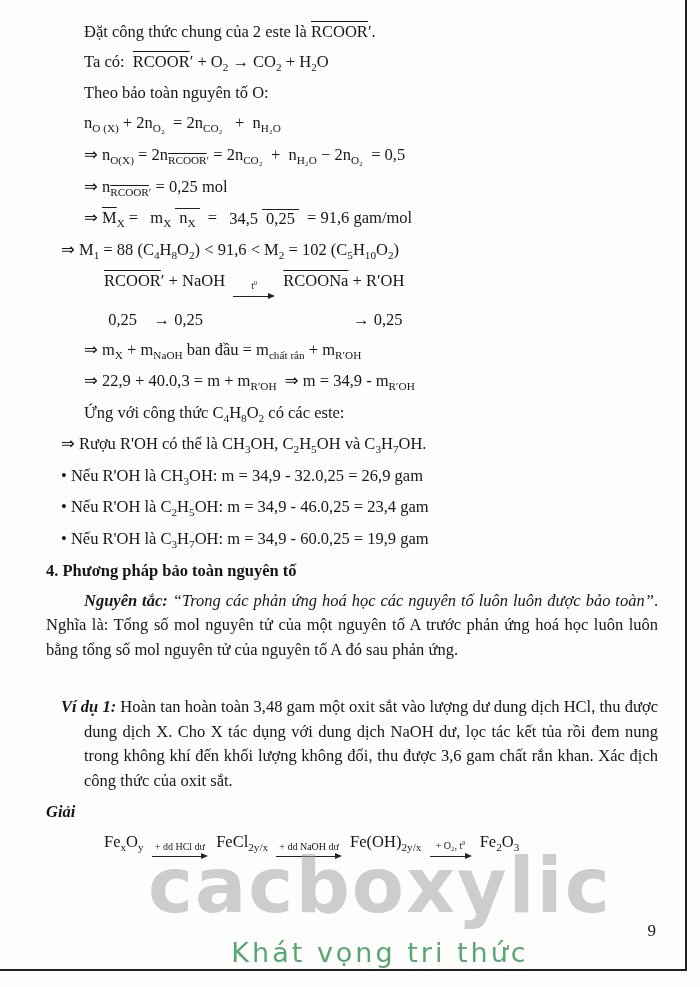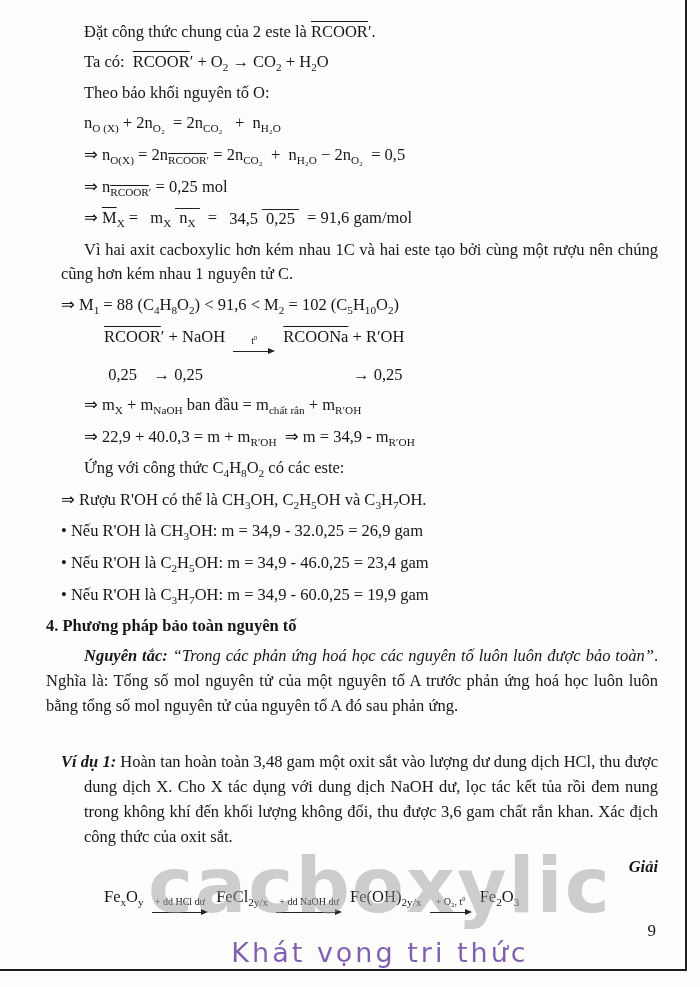--- a/index.html
+++ b/index.html
@@ -18,21 +18,21 @@
   .m0{margin-left:0;}
   .m1{margin-left:15px;}
   .m2{margin-left:38px;}
   .m3{margin-left:58px;}
   .para{text-align:justify;line-height:1.5;}
   .ti{text-indent:23px;}
   .ti2{text-indent:38px;}
   .hang{padding-left:23px;text-indent:-23px;margin-top:32px;}
   .bold{font-weight:700;}
   .bi{font-weight:700;font-style:italic;}
-  .center{text-align:right;}
+  .center{text-align:left;}
   .mt{margin-top:6px;}
   sub{font-size:0.68em;}
   sup{font-size:0.62em;}
   .ov{text-decoration:overline;}
   .frac{display:inline-flex;flex-direction:row;align-items:center;vertical-align:middle;margin:0 4px;text-align:center;}
   .frac > span{padding:0 4px;line-height:1.15;}
   .frac > .den{border-top:1.4px solid #222;}
   .arr{display:inline-flex;flex-direction:column;align-items:center;vertical-align:-3px;margin:0 4px;}
   .arr .lbl{font-size:10px;line-height:1.25;white-space:nowrap;padding:0 3px;}
   .arr .shaft{position:relative;align-self:stretch;height:9px;min-width:42px;}
@@ -42,46 +42,45 @@
   .sp1{display:inline-block;width:150px;}
   .watermark{position:absolute;left:0;top:0;width:100%;height:100%;pointer-events:none;}
   .wm-brand{
     position:absolute;left:148px;top:848px;
     font-family:"DejaVu Sans", sans-serif;font-size:76px;font-weight:700;
     color:#9e9e9e;opacity:0.5;letter-spacing:2px;line-height:1;
   }
   .wm-slogan{
     position:absolute;left:200px;top:938px;width:360px;text-align:center;
     font-family:"DejaVu Sans", sans-serif;font-size:27px;
-    color:#4c1d95;opacity:0.7;letter-spacing:3px;line-height:1.1;
+    color:#15803d;opacity:0.7;letter-spacing:3px;line-height:1.1;
   }
   .page-num{position:absolute;right:44px;bottom:46px;font-size:17px;color:#161616;}
 </style>
 </head>
 <body>
 
 <div class="page">
   <div class="frame"></div>
 
   <div class="content">
     <div>
         <div class="line m2">Đặt công thức chung của 2 este là <span class="ov">RCOOR</span>′.</div>
         <div class="line m2">Ta có: &nbsp;<span class="ov">RCOOR</span>′ + O<sub>2</sub> → CO<sub>2</sub> + H<sub>2</sub>O</div>
-        <div class="line m2">Theo bảo khối nguyên tố O:</div>
+        <div class="line m2">Theo bảo toàn nguyên tố O:</div>
         <div class="line m2">n<sub>O (X)</sub> + 2n<sub>O₂</sub> &nbsp;= 2n<sub>CO₂</sub> &nbsp;&nbsp;+ &nbsp;n<sub>H₂O</sub></div>
         <div class="line m2">⇒ n<sub>O(X)</sub> = 2n<sub><span class="ov">RCOOR</span>′</sub> = 2n<sub>CO₂</sub> &nbsp;+ &nbsp;n<sub>H₂O</sub> − 2n<sub>O₂</sub> &nbsp;= 0,5</div>
         <div class="line m2">⇒ n<sub><span class="ov">RCOOR</span>′</sub> = 0,25 mol</div>
         <div class="line m2">⇒ <span class="ov">M</span><sub>X</sub> = <span class="frac">
             <span>m<sub>X</sub></span>
             <span class="den">n<sub>X</sub></span>
           </span> = <span class="frac">
             <span>34,5</span>
             <span class="den">0,25</span>
           </span> = 91,6 gam/mol</div>
-        <div class="line m1 ti para">Vì hai axit cacboxylic hơn kém nhau 1C và hai este tạo bởi cùng một rượu nên chúng cũng hơn kém nhau 1 nguyên tử C.</div>
         <div class="line m1">⇒ M<sub>1</sub> = 88 (C<sub>4</sub>H<sub>8</sub>O<sub>2</sub>) &lt; 91,6 &lt; M<sub>2</sub> = 102 (C<sub>5</sub>H<sub>10</sub>O<sub>2</sub>)</div>
         <div class="line m3"><span class="ov">RCOOR</span>′ + NaOH <span class="arr">
             <span class="lbl">t<sup>0</sup></span>
             <span class="shaft"></span>
           </span> <span class="ov">RCOONa</span> + R′OH</div>
         <div class="line m3">&nbsp;0,25 &nbsp;&nbsp;&nbsp;→ 0,25<span class="sp1"></span>→ 0,25</div>
         <div class="line m2">⇒ m<sub>X</sub> + m<sub>NaOH</sub> ban đầu = m<sub>chất rắn</sub> + m<sub>R′OH</sub></div>
         <div class="line m2">⇒ 22,9 + 40.0,3 = m + m<sub>R′OH</sub> &nbsp;⇒ m = 34,9 - m<sub>R′OH</sub></div>
         <div class="line m2">Ứng với công thức C<sub>4</sub>H<sub>8</sub>O<sub>2</sub> có các este:</div>
         <div class="line m1">⇒ Rượu R'OH có thể là CH<sub>3</sub>OH, C<sub>2</sub>H<sub>5</sub>OH và C<sub>3</sub>H<sub>7</sub>OH.</div>

